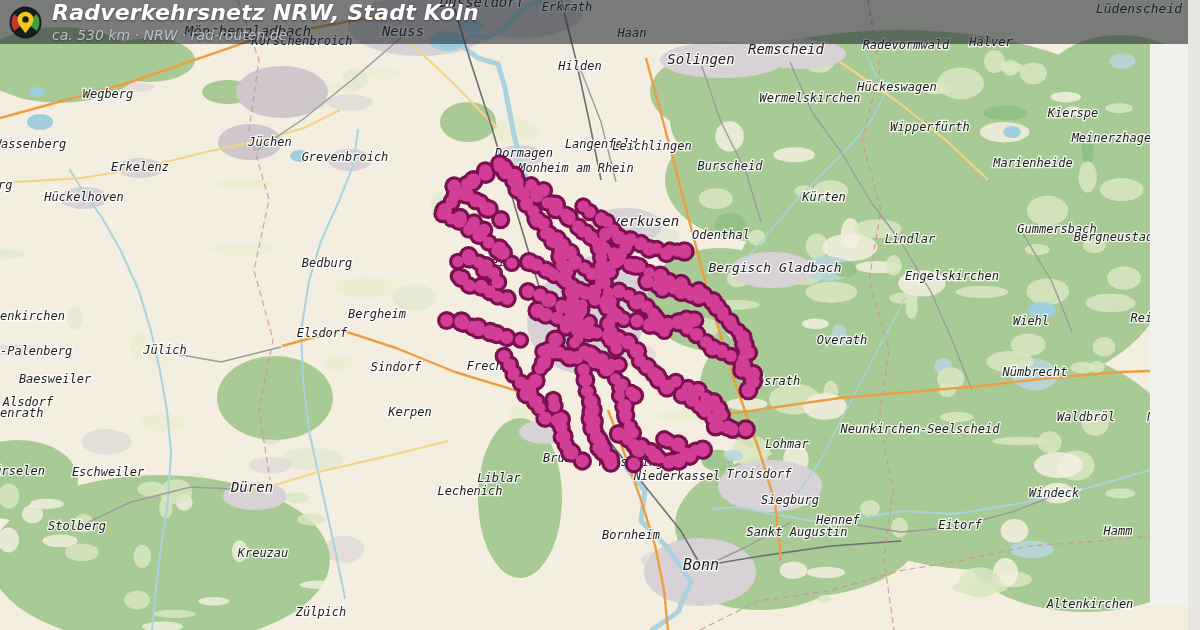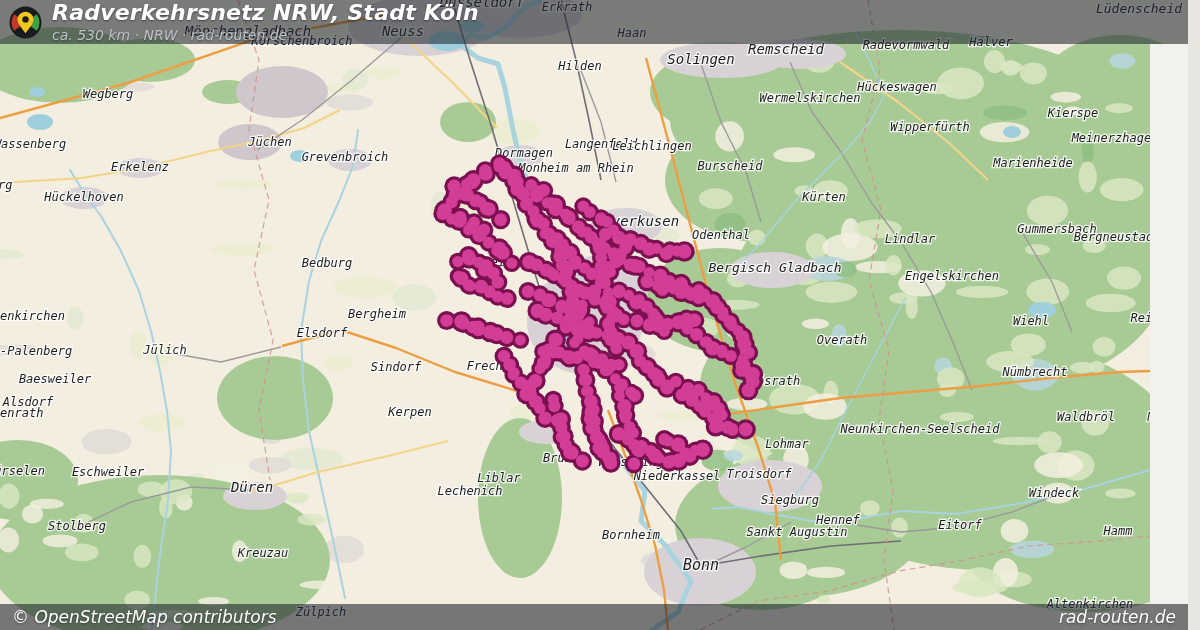--- a/index.html
+++ b/index.html
@@ -1213,17 +1213,13 @@
       <path d="M16 16 L27 8 A13.5 13.5 0 0 1 27 24 Z" fill="#3fa045"></path>
       <path d="M16 5.5 C11.5 5.5 8.3 9.2 8.3 13 C8.3 17 12 20.8 16 26.5 C20 20.8 23.7 17 23.7 13 C23.7 9.2 20.5 5.5 16 5.5 Z" fill="#f2c71d"></path>
       <circle cx="16" cy="13" r="3.1" fill="#181b1f"></circle>
     </svg>
     <div class="ht">
       <div class="title">Radverkehrsnetz NRW, Stadt Köln</div>
       <div class="sub">ca. 530 km · NRW · rad-routen.de</div>
     </div>
   </div>
 
-  <div class="ftr">
-    <span>© OpenStreetMap contributors</span>
-    <span>rad-routen.de</span>
-  </div>
 </div>
 
 </body></html>

